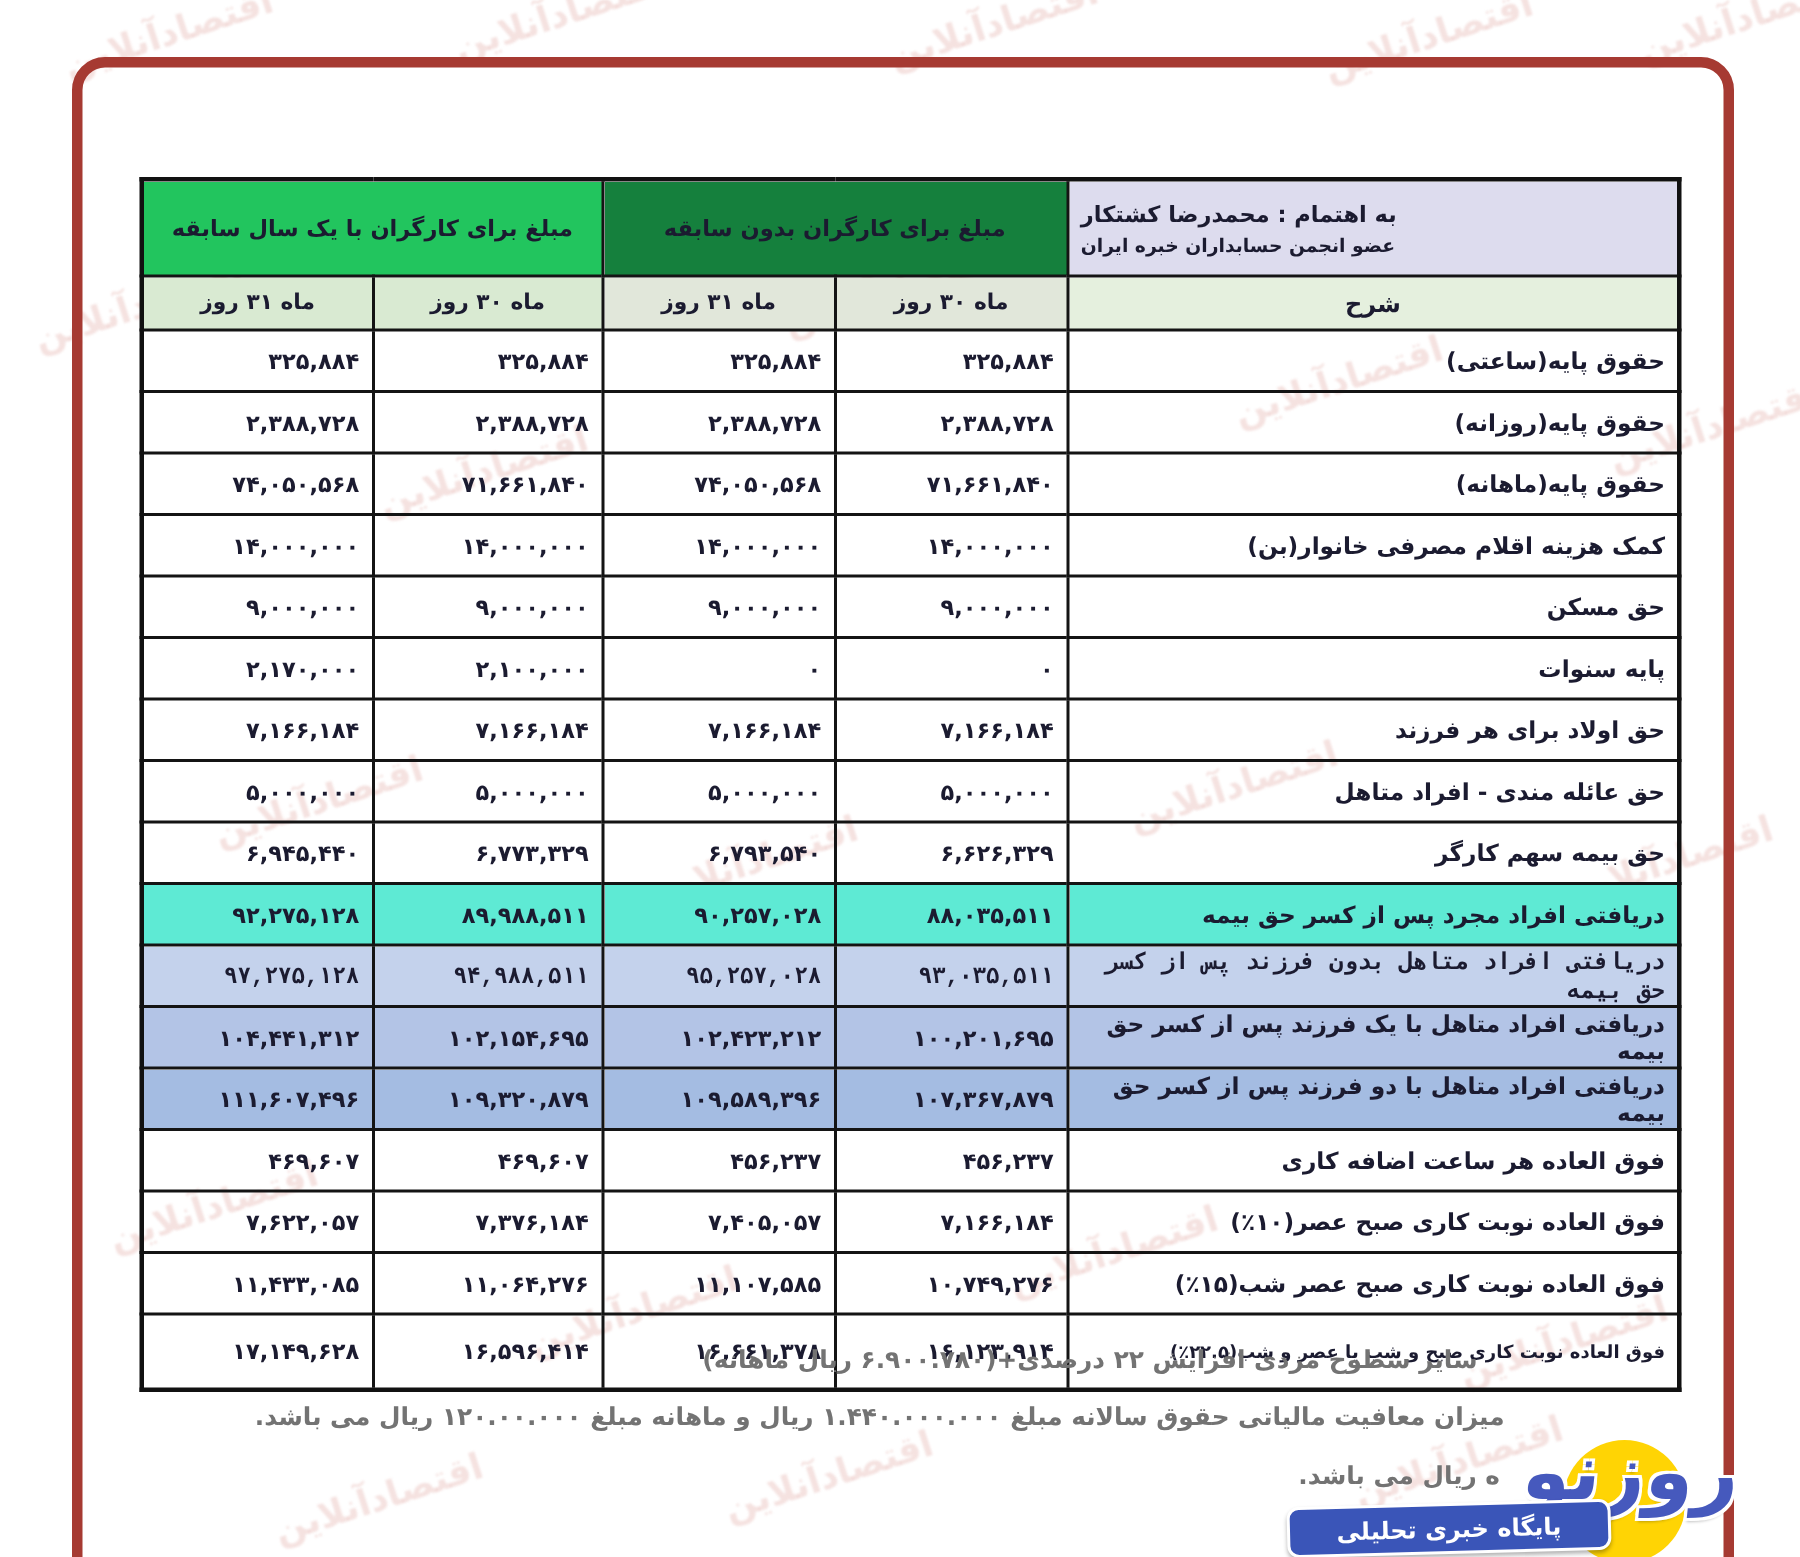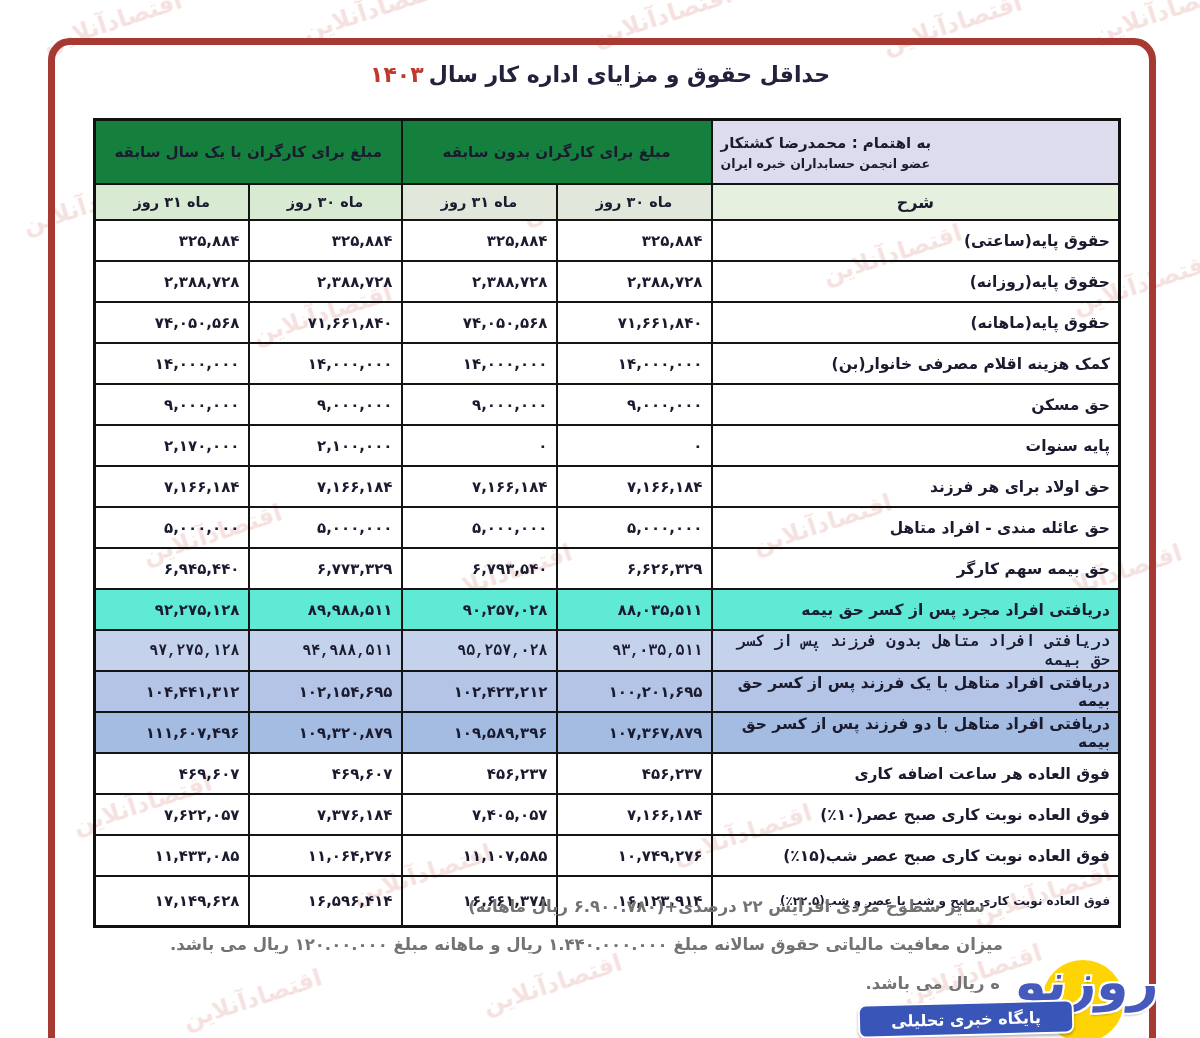--- a/index.html
+++ b/index.html
@@ -21,21 +21,21 @@
   
   table.wage{position:absolute;top:118px;left:93px;width:1025px;border-collapse:collapse;
              table-layout:fixed;direction:rtl;z-index:2;background:transparent;}
   table.wage th,table.wage td{border:2px solid #141414;padding:0 8px;vertical-align:middle;
              color:#1b1b30;overflow:hidden;}
   table.wage{border:3px solid #111;}
   th.attr{background:#dddcee;height:62px;text-align:left;}
   th.attr .l1{font-size:15px;font-weight:bold;display:block;}
   th.attr .l2{font-size:12.5px;font-weight:bold;display:block;margin-top:4px;}
   th.grp-lav{background:#15803d;font-size:15px;font-weight:bold;text-align:center;}
-  th.grp-grn{background:#15803d;font-size:15px;font-weight:bold;text-align:center;}
+  th.grp-grn{background:#22c55e;font-size:15px;font-weight:bold;text-align:center;}
   th.sharh{background:#e5f0de;height:34px;font-size:16px;font-weight:bold;text-align:center;}
   th.sub-lav{background:#e1e7da;font-size:14.5px;font-weight:bold;text-align:center;}
   th.sub-grn{background:#d9ead2;font-size:14.5px;font-weight:bold;text-align:center;}
   td.desc{text-align:right;font-size:15.5px;font-weight:bold;height:39px;}
   td.desc.small{font-size:12px;}
   td.num{direction:ltr;text-align:right;font-size:15px;font-weight:bold;font-family:"DejaVu Sans",sans-serif;}
   
   td.desc,th.attr,th.sharh{border-left-width:3px;}
   tr.hl1 td{background:#5eead4;}
   tr.hl2 td{background:#c4d2ec;font-family:Liberation Mono, monospace;}
@@ -86,24 +86,20 @@
       <span class="wm" style="left: 350px; top: 860px;">اقتصادآنلاین</span>
       <span class="wm" style="left: 670px; top: 820px;">اقتصادآنلاین</span>
       <span class="wm" style="left: 970px; top: 880px;">اقتصادآنلاین</span>
       <span class="wm" style="left: 480px; top: 970px;">اقتصادآنلاین</span>
       <span class="wm" style="left: 180px; top: 985px;">اقتصادآنلاین</span>
       <span class="wm" style="left: 900px; top: 960px;">اقتصادآنلاین</span>
     </div>
 
   <div class="red-frame"></div>
 
-  <div class="title-wrap">
-    <span class="t">حداقل حقوق و مزایای اداره کار سال</span>
-    <span class="y">۱۴۰۳</span>
-  </div>
 
   <table class="wage">
     <colgroup>
       <col style="width:408px">
         <col style="width:155px">
         <col style="width:155px">
       <col style="width:153px">
         <col style="width:154px">
     </colgroup>
     <thead>

